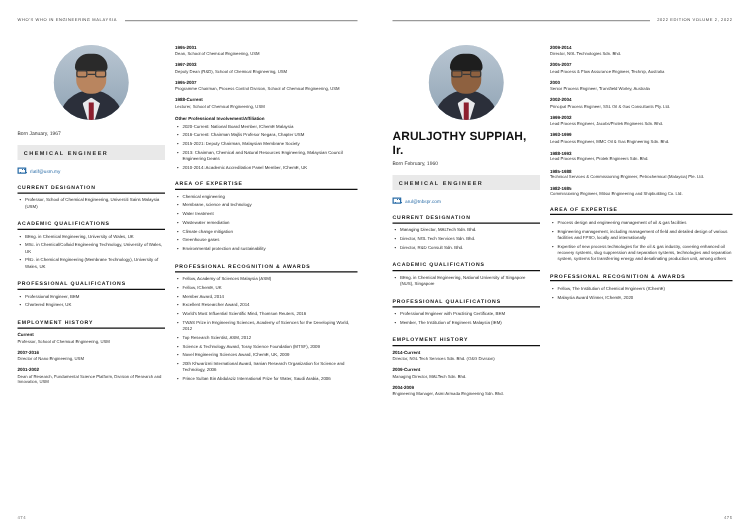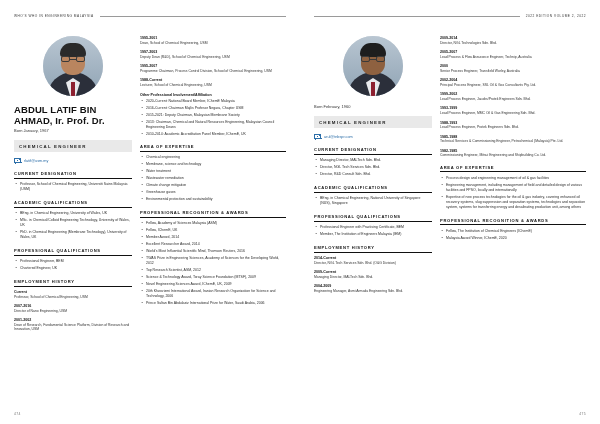--- a/index.html
+++ b/index.html
@@ -127,21 +127,20 @@
           <div class="tie"></div>
           <div class="face"></div>
           <div class="hair"></div>
           <div class="glasses">
               <i class="l"></i>
               <i class="r"></i>
               <b></b>
             </div>
         </div>
 
-        <h1 class="name">ABDUL LATIF BIN AHMAD, Ir. Prof. Dr.</h1>
         <div class="born">Born January, 1967</div>
 
         <div class="role-bar">CHEMICAL ENGINEER</div>
 
         <div class="email-row">
           <span class="env"></span>
           <span class="email">rlatif@usm.my</span>
         </div>
 
         <div class="sec">
@@ -263,20 +262,21 @@
           <div class="tie"></div>
           <div class="face"></div>
           <div class="hair"></div>
           <div class="glasses">
               <i class="l"></i>
               <i class="r"></i>
               <b></b>
             </div>
         </div>
 
+        <h1 class="name">ARULJOTHY SUPPIAH, Ir.</h1>
         <div class="born">Born February, 1960</div>
 
         <div class="role-bar">CHEMICAL ENGINEER</div>
 
         <div class="email-row">
           <span class="env"></span>
           <span class="email">arul@tnbspr.com</span>
         </div>
 
         <div class="sec">

